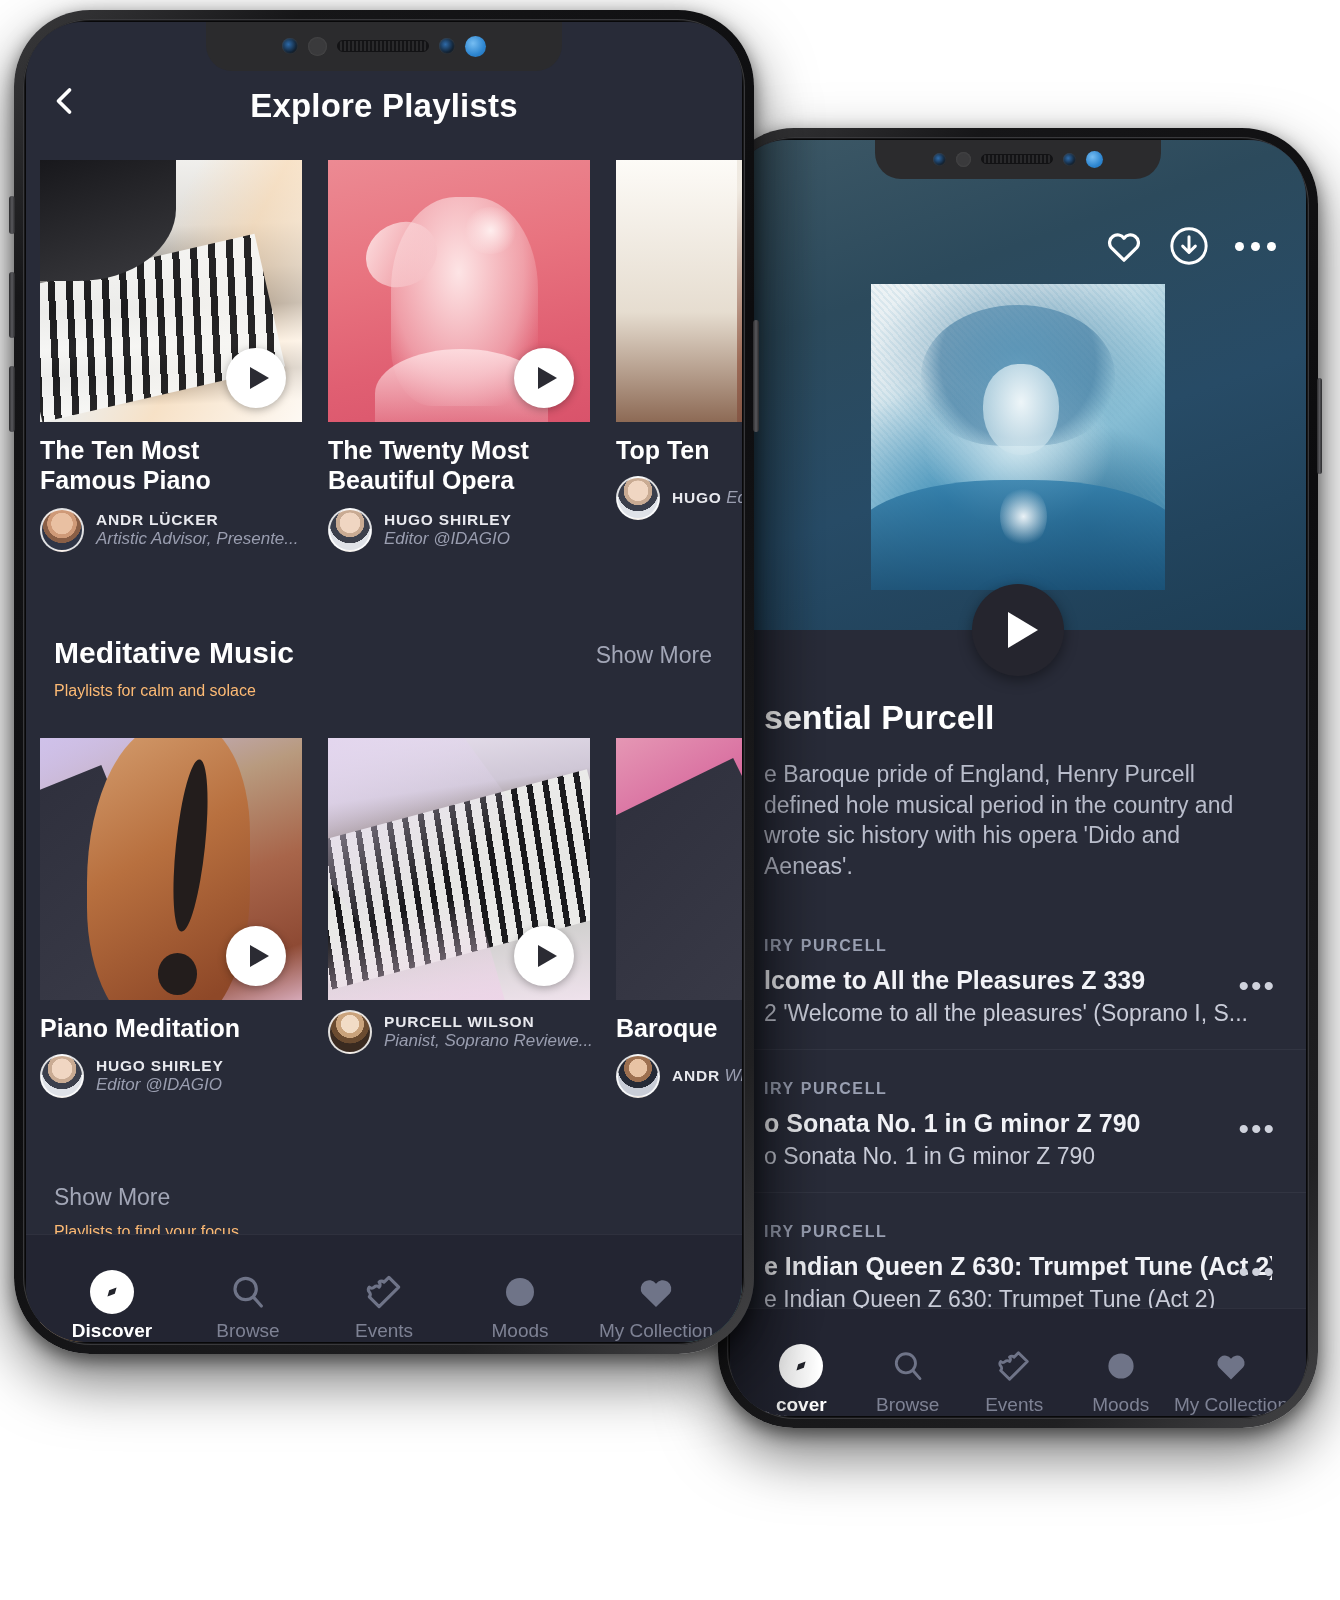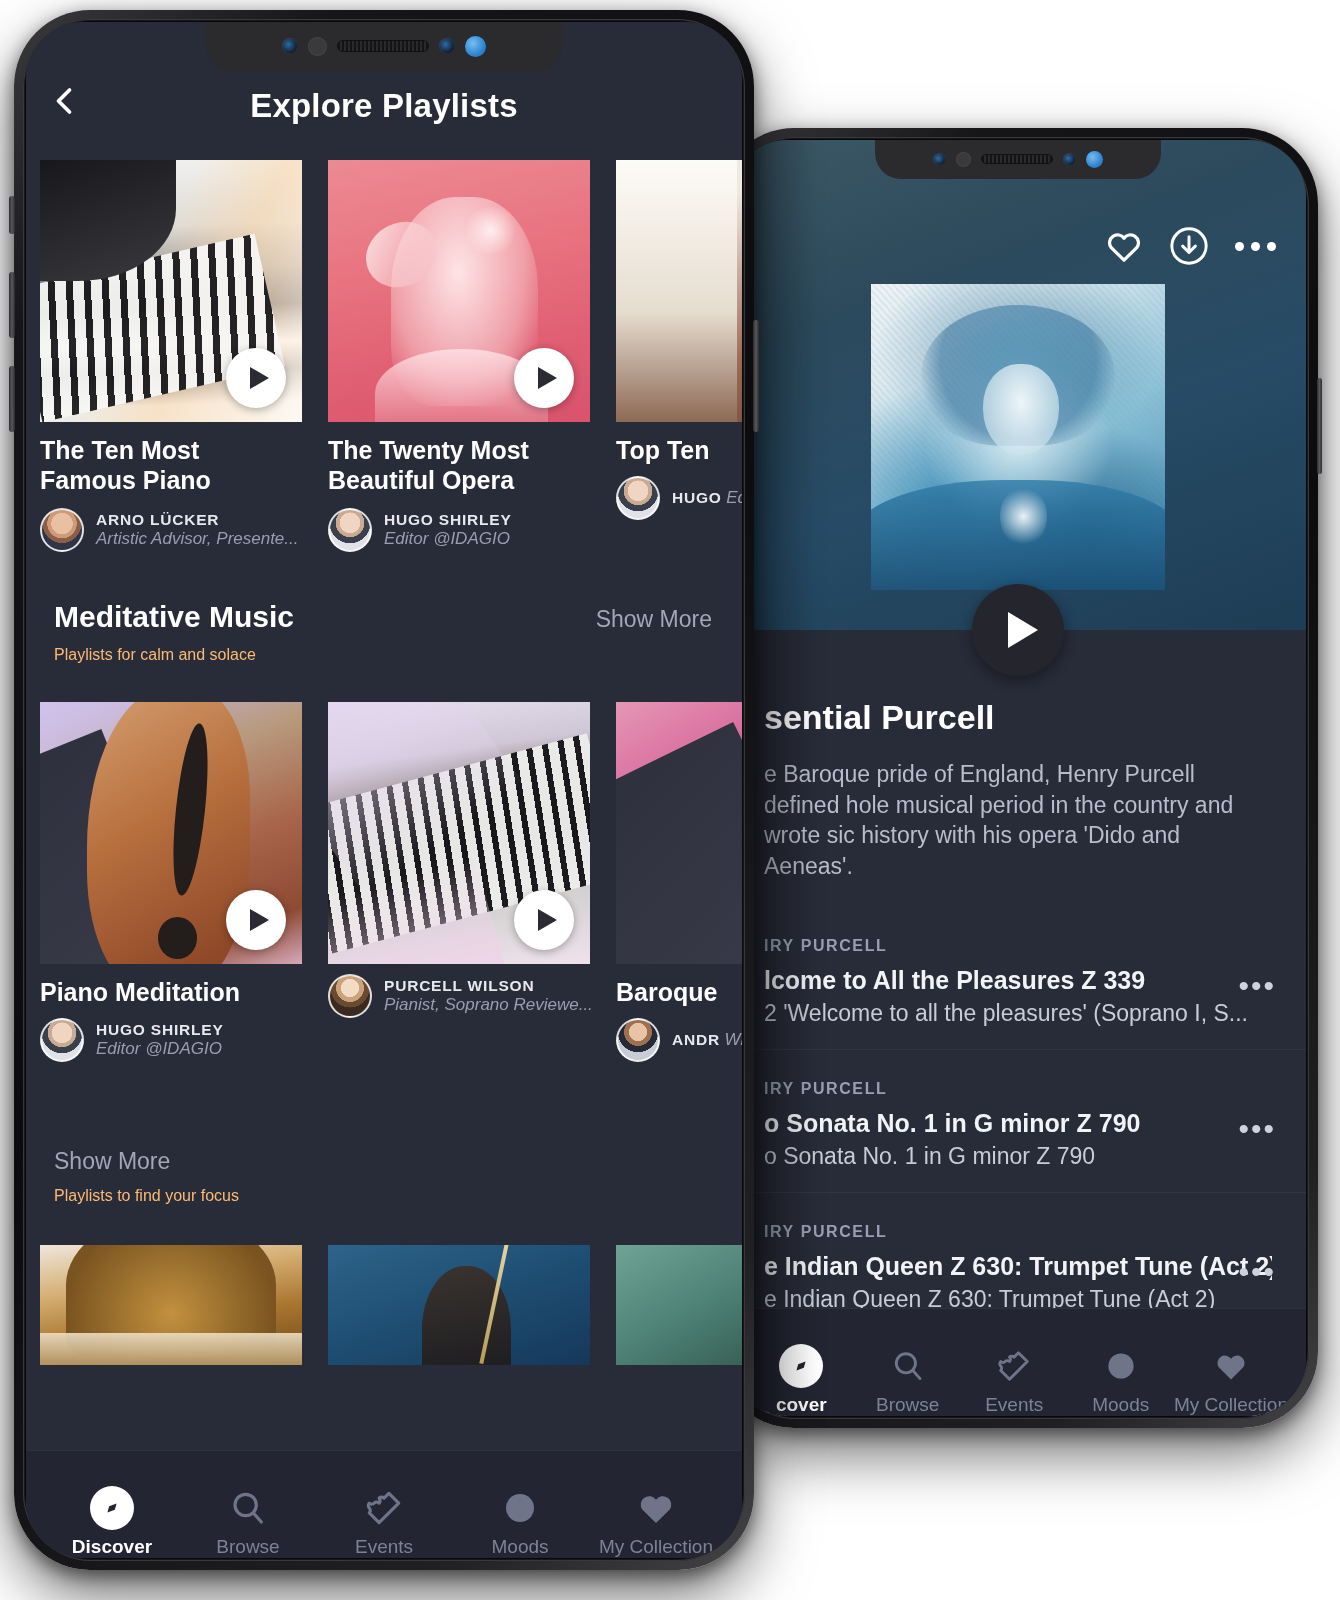--- a/index.html
+++ b/index.html
@@ -31,21 +31,21 @@
     background: #282b38;
   }
   
   .btn-side {
     position:absolute; background: linear-gradient(90deg,#2c2c2e,#58585c,#2a2a2c);
     border-radius: 3px;
   }
 
   
   #phone-right { left: 718px; top: 128px; width: 600px; height: 1300px; z-index: 1; }
-  #phone-left  { left: 14px;  top: 10px;  width: 740px; height: 1560px; z-index: 3; }
+  #phone-left  { left: 14px;  top: 10px;  width: 740px; height: 1344px; z-index: 3; }
 
   
   .notch {
     position:absolute; top:-1px; left:50%; transform: translateX(-50%);
     background: #2b2b2d;
     border-bottom-left-radius: 26px; border-bottom-right-radius: 26px;
     display:flex; align-items:center; justify-content:center; gap:10px;
     z-index: 9;
   }
   .notch .dot { border-radius:50%; background:#1c1c1e; box-shadow: inset 0 0 2px #555; }
@@ -370,21 +370,21 @@
                    background:repeating-linear-gradient(100deg,#1b1b1d 0 7px,#f6f6f4 7px 18px);
                    transform:rotate(-13deg); opacity:.95;"></div>
               <div style="position:absolute;left:-10%;top:0;width:62%;height:46%;border-radius:0 0 60% 0;
                    background:linear-gradient(160deg,#16161a,#3a3a3e);"></div>
               <div class="play"></div>
             </div>
             <div class="pl-name">The Ten Most Famous Piano Concertos of al...</div>
             <div class="pl-author">
               <span class="pl-avatar" style="background:radial-gradient(circle at 50% 34%, #e9c0a2 0 32%, #cf9a78 33% 44%, #8a5f46 45% 58%, #2f3546 59%);"></span>
               <span class="pl-author-txt">
-                <span class="pl-author-name">ARNO LÜCKER</span>
+                <span class="pl-author-name">ANDR LÜCKER</span>
                 <span class="pl-author-role">Artistic Advisor, Presente...</span>
               </span>
             </div>
           </div>
 
           <div class="pl-card">
             <div class="pl-thumb" style="background:linear-gradient(168deg,#ec8a93 0%,#e8737f 40%,#e05f72 72%,#d9536b 100%);">
               <div style="position:absolute;left:24%;top:14%;width:56%;height:80%;border-radius:44% 44% 28% 28%;
                    background:radial-gradient(ellipse at 46% 36%, rgba(255,238,238,.92), rgba(248,200,205,.55) 58%, rgba(240,150,160,0) 82%);"></div>
               <div style="position:absolute;left:14%;top:24%;width:28%;height:24%;border-radius:50%;transform:rotate(-28deg);
@@ -415,21 +415,21 @@
             <div class="pl-author">
               <span class="pl-avatar" style="background:radial-gradient(circle at 50% 32%, #f0d6c2 0 30%, #c9ab93 31% 42%, #3b3f4c 43% 60%, #dfe2e8 61%);"></span>
               <span class="pl-author-txt">
                 <span class="pl-author-name">HUGO</span>
                 <span class="pl-author-role">Editi</span>
               </span>
             </div>
           </div>
         </div>
 
-        <div style="margin-top:48px;">
+        <div style="margin-top:84px;">
           <div class="sec-head">
             <span class="sec-title">Meditative Music</span>
             <span class="sec-more">Show More</span>
           </div>
           <div class="sec-sub">Playlists for calm and solace</div>
 
           <div class="row-scroller" style="margin-top:38px;">
 
             <div class="pl-card">
               <div class="pl-thumb" style="background:linear-gradient(160deg,#c8b6e0 0%,#b89a7e 30%,#a8654a 58%,#8e4a34 84%,#d6a9b8 100%);">

